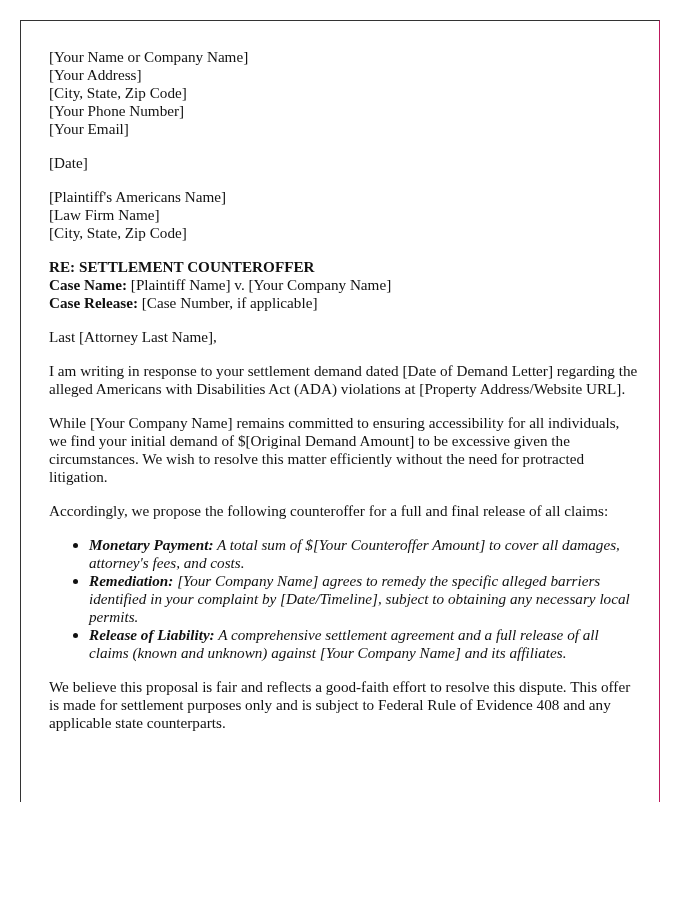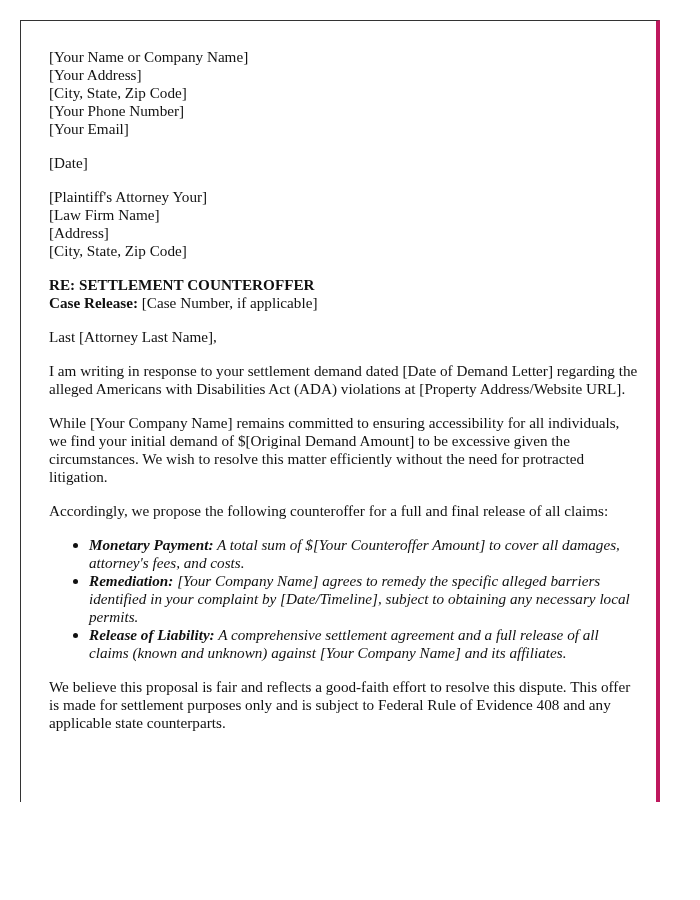--- a/index.html
+++ b/index.html
@@ -1,21 +1,21 @@
 <!DOCTYPE html>
 <html><head>
 <meta charset="utf-8">
 <style>
   html, body { margin: 0; padding: 0; background: #ffffff; }
   body { width: 700px; height: 900px; position: relative; overflow: hidden; }
   .page {
     position: absolute;
     left: 20px; top: 20px;
     width: 640px; height: 782px;
-    border-left: 1px solid #333; border-right: 4px solid #be185d; border-top: 1px solid #333;
+    border-left: 1px solid #333; border-right: 1px solid #be185d; border-top: 1px solid #333;
     box-sizing: border-box;
     overflow: hidden;
   }
   .content {
     position: absolute;
     left: 28px; top: 27px;
     width: 590px;
     font-family: "Liberation Serif", "DejaVu Serif", serif;
     font-size: 15.2px;
     line-height: 18px;
@@ -38,28 +38,28 @@
       <span class="line">[Your Name or Company Name]</span>
       <span class="line">[Your Address]</span>
       <span class="line">[City, State, Zip Code]</span>
       <span class="line">[Your Phone Number]</span>
       <span class="line">[Your Email]</span>
     </div>
 
     <p>[Date]</p>
 
     <div class="block">
-      <span class="line">[Plaintiff's Attorney Your]</span>
+      <span class="line">[Plaintiff's Americans Name]</span>
       <span class="line">[Law Firm Name]</span>
-      <span class="line">[Address]</span>
       <span class="line">[City, State, Zip Code]</span>
     </div>
 
     <div class="block">
       <span class="line"><b>RE: SETTLEMENT COUNTEROFFER</b></span>
+      <span class="line"><b>Case Name:</b><span> [Plaintiff Name] v. [Your Company Name]</span></span>
       <span class="line"><b>Case Release:</b><span> [Case Number, if applicable]</span></span>
     </div>
 
     <p>Last [Attorney Last Name],</p>
 
     <p>I am writing in response to your settlement demand dated [Date of Demand Letter] regarding the alleged Americans with Disabilities Act (ADA) violations at [Property Address/Website URL].</p>
     <p>While [Your Company Name] remains committed to ensuring accessibility for all individuals, we find your initial demand of $[Original Demand Amount] to be excessive given the circumstances. We wish to resolve this matter efficiently without the need for protracted litigation.</p>
     <p>Accordingly, we propose the following counteroffer for a full and final release of all claims:</p>
 
     <ul>

